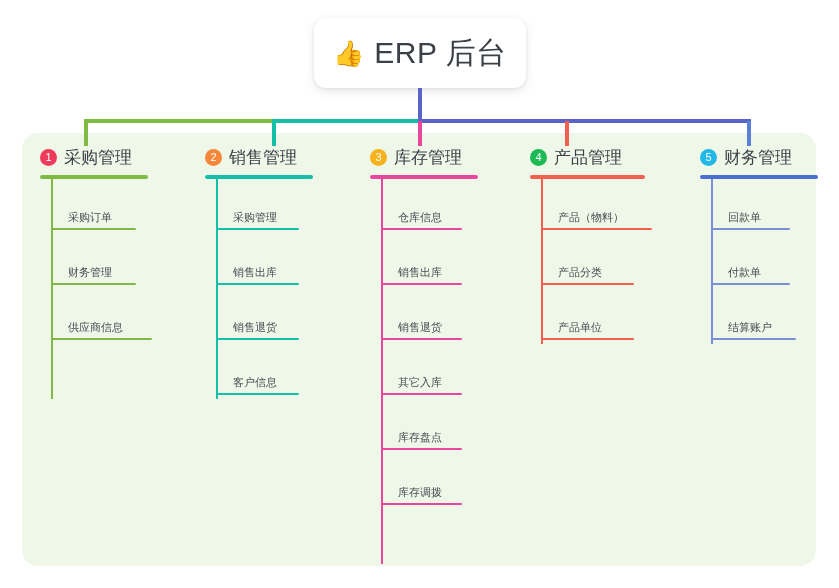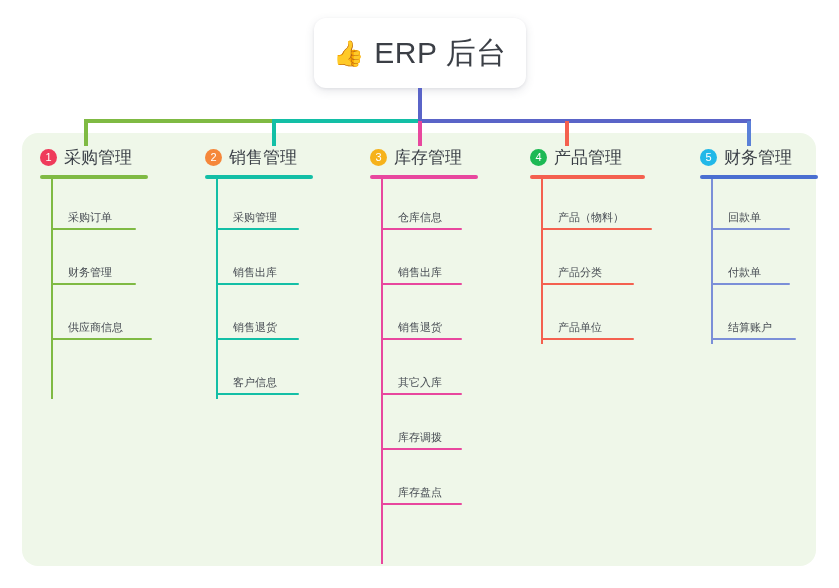--- a/index.html
+++ b/index.html
@@ -161,25 +161,25 @@
         </div>
         <div class="item">
           <span class="item-label">销售退货</span>
           <div class="item-rule" style="background: rgb(232, 71, 158); width: 80px;"></div>
         </div>
         <div class="item">
           <span class="item-label">其它入库</span>
           <div class="item-rule" style="background: rgb(232, 71, 158); width: 80px;"></div>
         </div>
         <div class="item">
+          <span class="item-label">库存盘点</span>
+          <div class="item-rule" style="background: rgb(232, 71, 158); width: 80px;"></div>
+        </div>
+        <div class="item">
           <span class="item-label">库存调拨</span>
-          <div class="item-rule" style="background: rgb(232, 71, 158); width: 80px;"></div>
-        </div>
-        <div class="item">
-          <span class="item-label">库存盘点</span>
           <div class="item-rule" style="background: rgb(232, 71, 158); width: 80px;"></div>
         </div>
       </div>
   </div>
 
   <div class="col" id="col3" style="left:530px;width:160px;">
     <div class="col-head">
       <span class="badge" style="background: rgb(29, 185, 84);">4</span>
       <span class="col-title">产品管理</span>
     </div>

